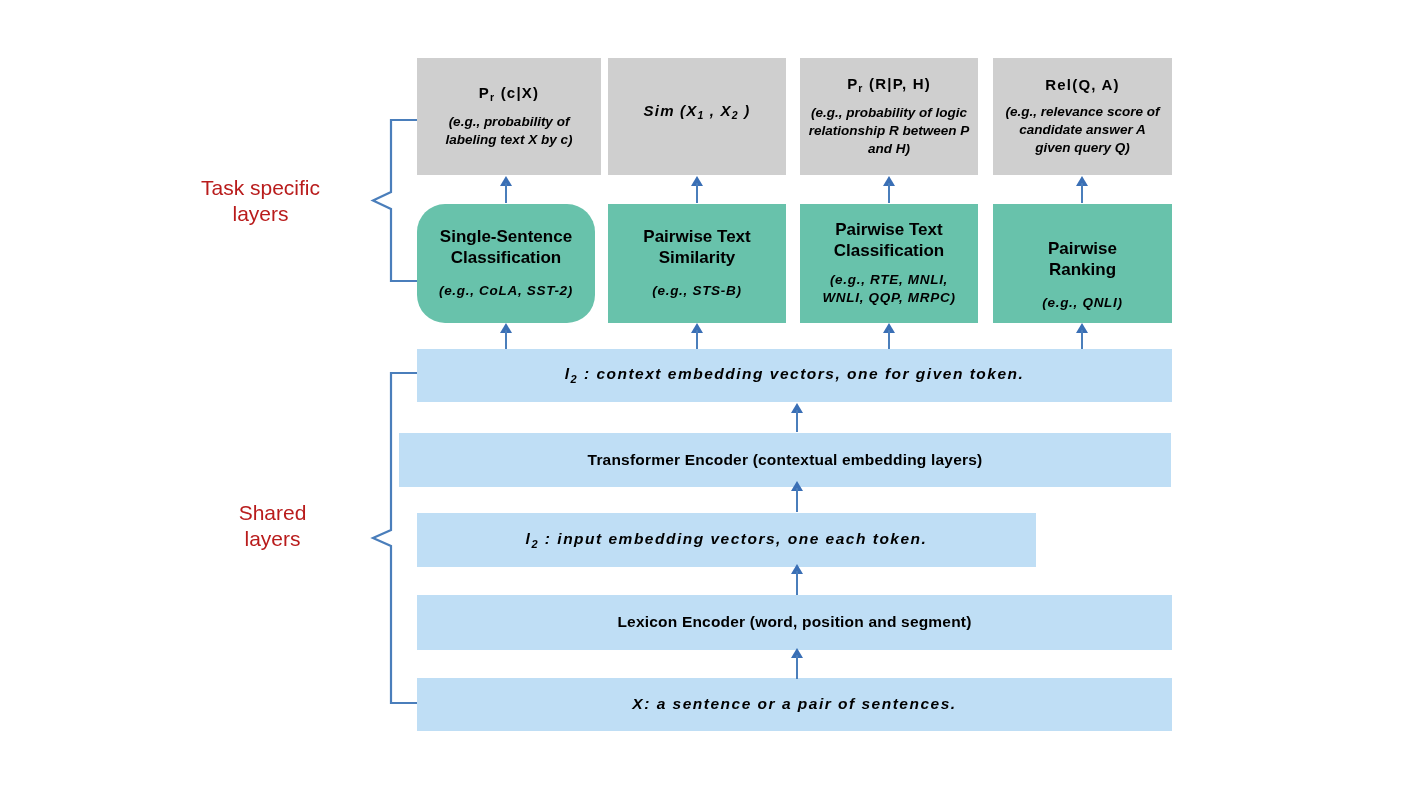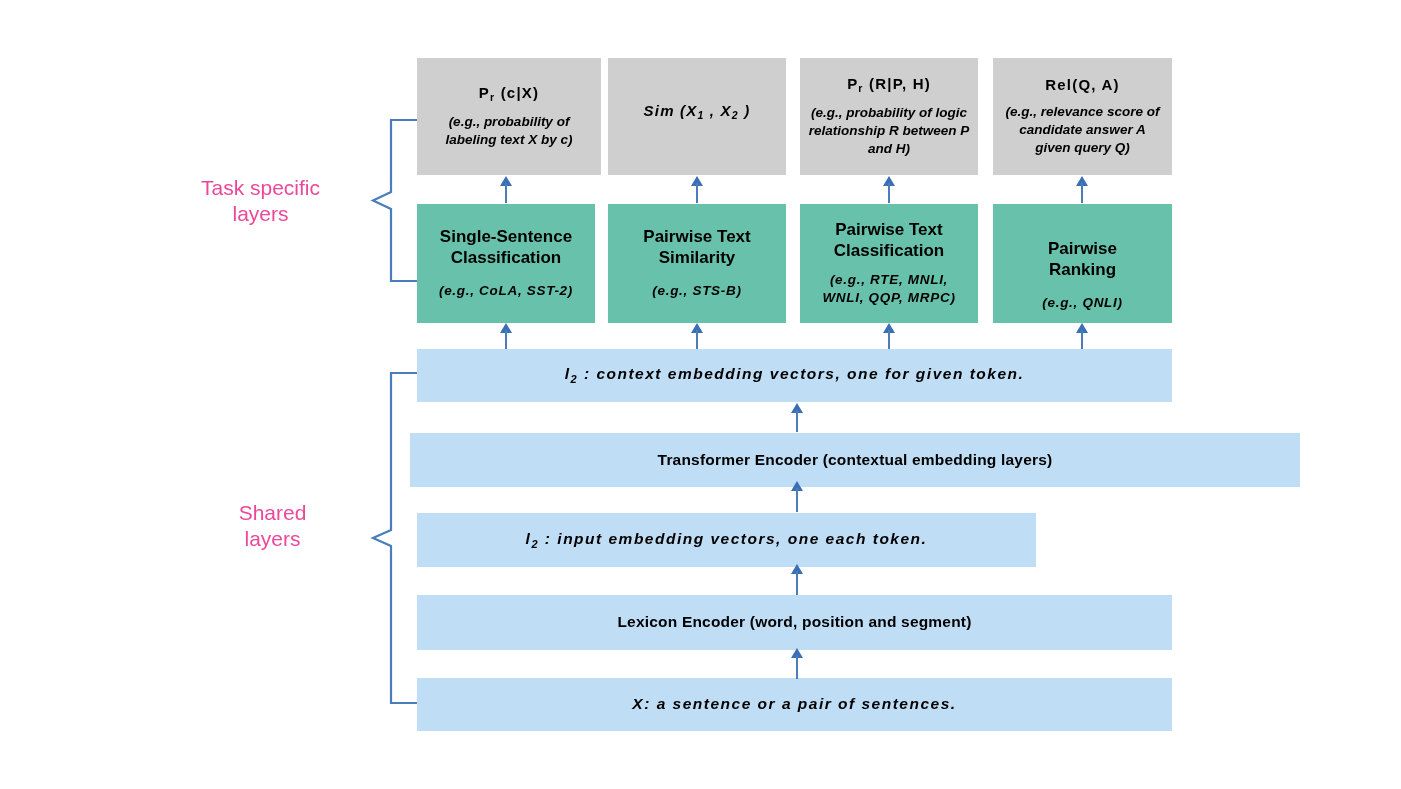--- a/index.html
+++ b/index.html
@@ -115,21 +115,21 @@
     position: absolute;
   }
   .brace svg { display: block; }
 
   
   .side-label {
     position: absolute;
     text-align: center;
     font-size: 21px;
     line-height: 1.22;
-    color: #ec4899;
+    color: #b91c1c;
     white-space: pre-line;
   }
 </style>
 </head>
 <body>
 
 <div id="canvas">
 
   <div class="brace" style="left:369px; top:118px;">
     <svg width="50" height="165" viewBox="0 0 50 165">
@@ -189,21 +189,21 @@
   </div>
   <div class="arrow" style="left:882px; top:176px; height:27px;">
     <div class="head"></div>
       <div class="shaft"></div>
   </div>
   <div class="arrow" style="left:1075px; top:176px; height:27px;">
     <div class="head"></div>
       <div class="shaft"></div>
   </div>
 
-  <div class="box green" style="left:417px; top:204px; width:178px; height:119px;">
+  <div class="box green" style="left:417px; top:204px; width:178px; height:119px;border-radius:28px;">
     <div class="task-title" style="white-space:pre-line;">Single-Sentence
 Classification</div>
     <div class="task-sub" style="white-space:pre-line;">(e.g., CoLA, SST-2)</div>
   </div>
 
   <div class="box green" style="left:608px; top:204px; width:178px; height:119px;">
     <div class="task-title" style="white-space:pre-line;">Pairwise Text
 Similarity</div>
     <div class="task-sub" style="white-space:pre-line;">(e.g., STS-B)</div>
   </div>
@@ -237,21 +237,21 @@
     <div class="head"></div>
       <div class="shaft"></div>
   </div>
 
   <div class="box blue" style="left:417px; top:349px; width:755px; height:53px;">
     <div class="bar-text italic">
       <i>l</i><span class="sub"><i>2</i></span><i> :  context embedding vectors, one for given token.</i>
     </div>
   </div>
 
-  <div class="box blue" style="left:410px; top:433px; width:890px; height:54px;">
+  <div class="box blue" style="left:399px; top:433px; width:772px; height:54px;">
     <div class="bar-text">Transformer Encoder (contextual embedding layers)</div>
   </div>
 
   <div class="box blue" style="left:417px; top:513px; width:619px; height:54px;">
     <div class="bar-text italic">
       <i>l</i><span class="sub"><i>2</i></span><i> :  input embedding vectors, one each token.</i>
     </div>
   </div>
 
   <div class="box blue" style="left:417px; top:595px; width:755px; height:55px;">

